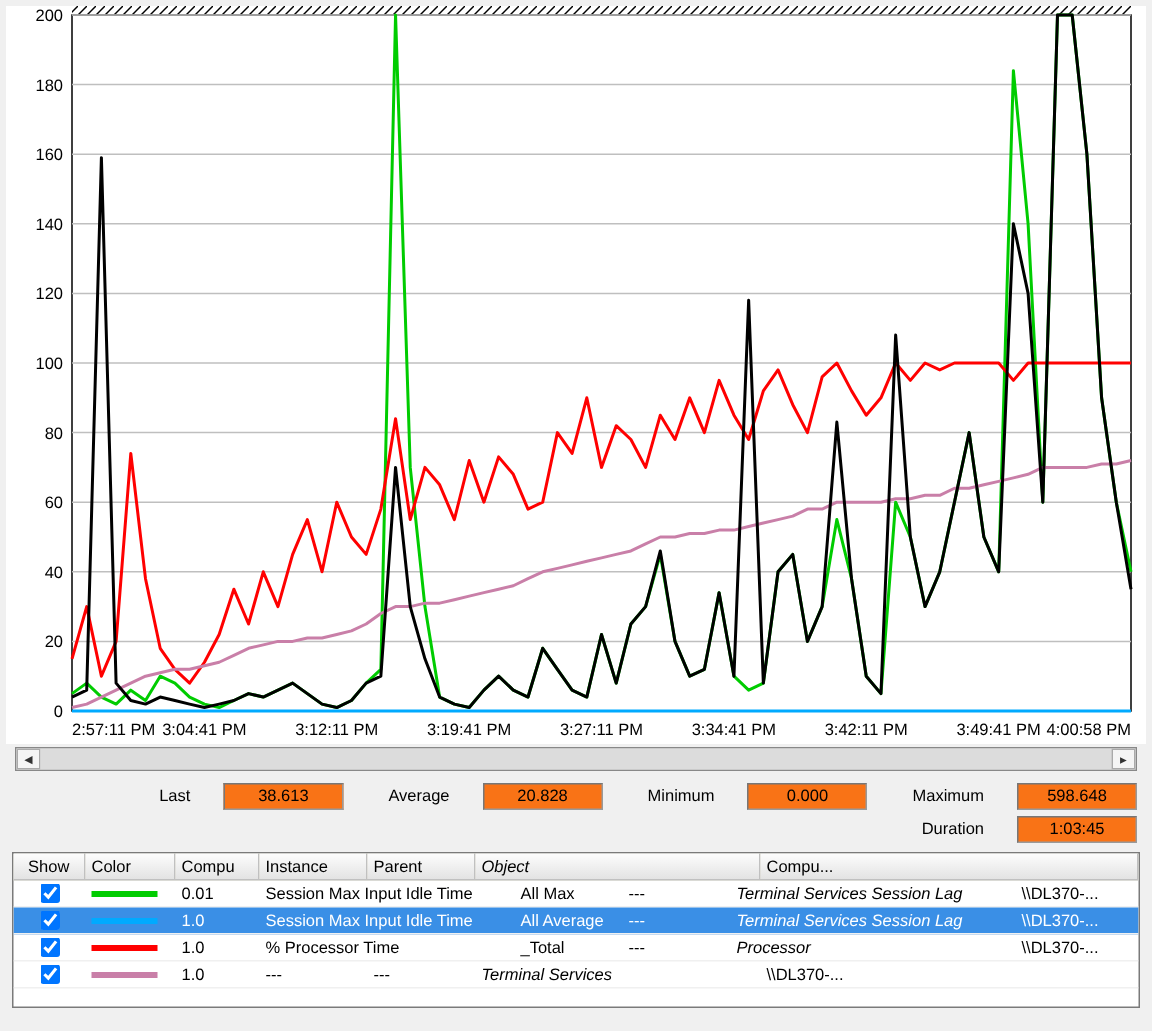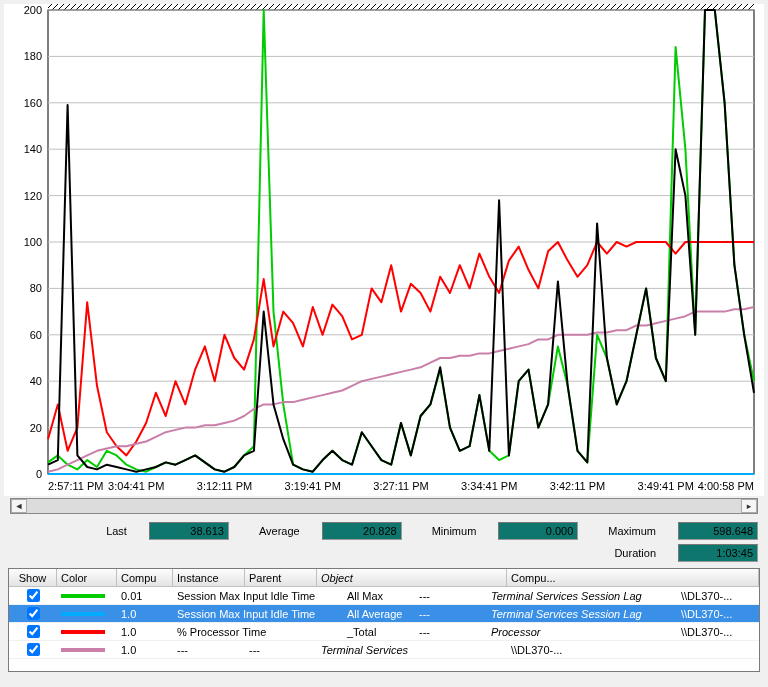--- a/index.html
+++ b/index.html
@@ -23,27 +23,27 @@
   }
   .stats-row {
     display: flex;
     justify-content: flex-end;
     align-items: center;
     gap: 22px;
     padding: 2px 6px;
   }
   .stats-row .label { padding-left: 8px; }
   .stats-row .val {
-    background: #0f766e;
+    background: #f97316;
     border: 1px solid #999;
     border-top-color: #777; border-left-color: #777;
     width: 80px;
     height: 18px;
     line-height: 16px;
-    text-align: right;
+    text-align: center;
     padding: 0 4px;
     font-size: 11px;
   }
   .scroll-track {
     margin: 2px 6px 6px 6px;
     height: 16px;
     background: #e9e9e9;
     border: 1px solid #888;
     display: flex;
     align-items: stretch;

